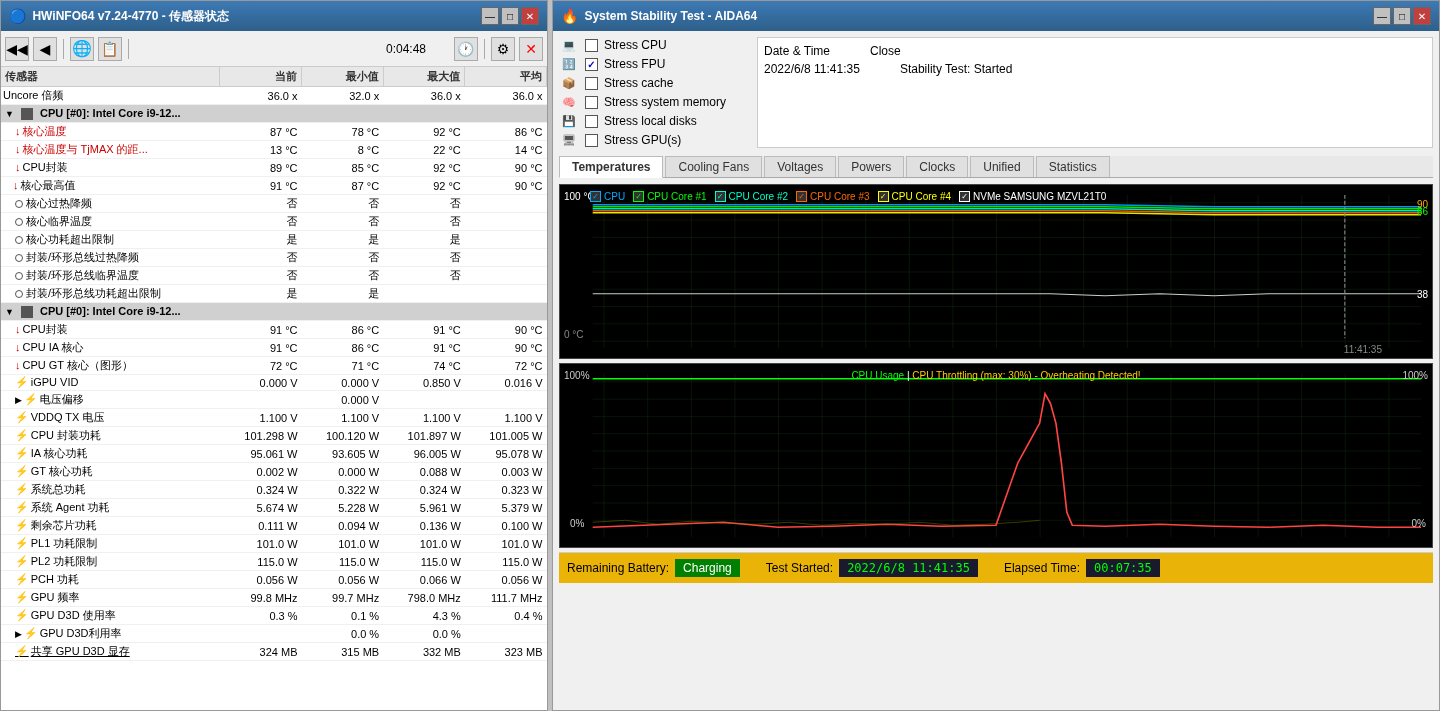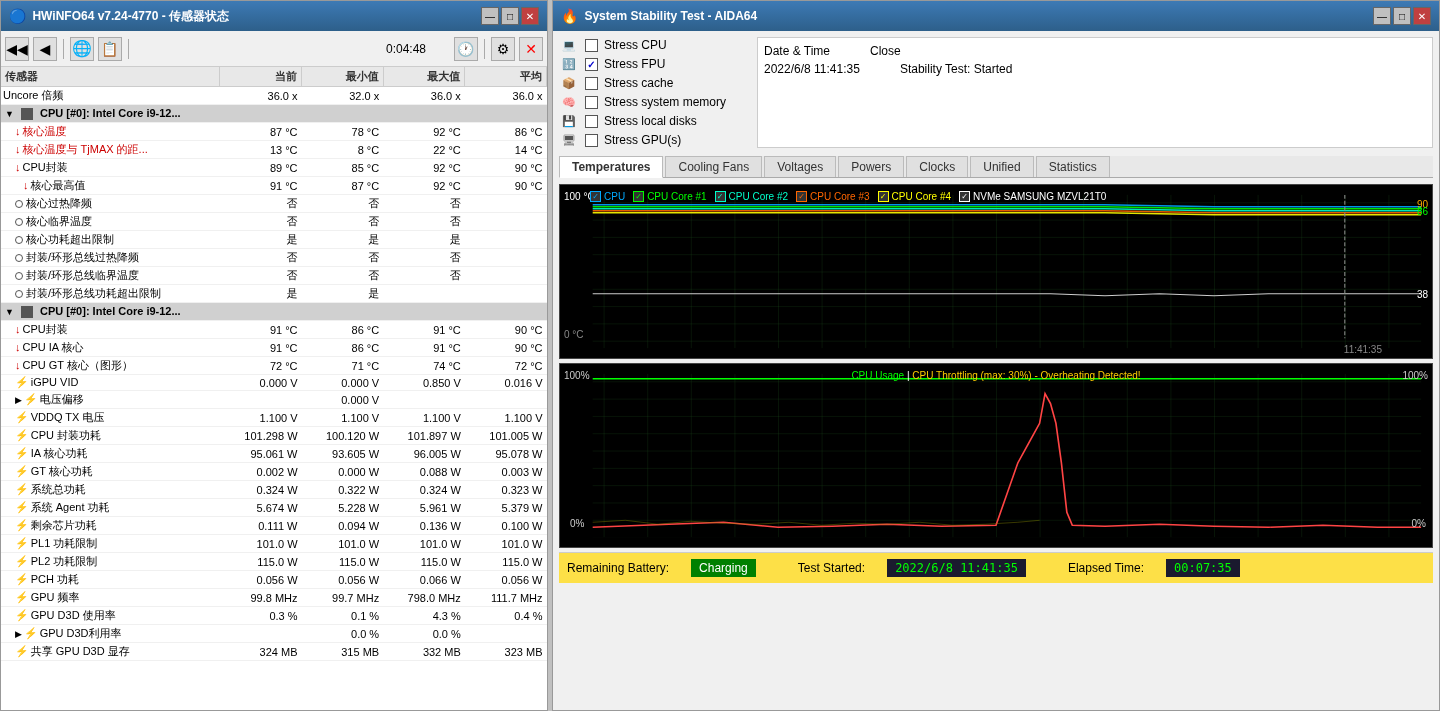--- a/index.html
+++ b/index.html
@@ -195,24 +195,24 @@
       position: absolute;
       left: 4px;
       font-size: 10px;
     }
     .y-label-top { top: 4px; color: white; }
     .y-label-bottom { bottom: 4px; color: #999; }
 
     .bottom-status {
       display: flex;
       align-items: center;
-      gap: 22px;
+      gap: 6px;
       padding: 6px 8px;
       font-size: 12px;
-      background: #fde047;
+      background: #eab308;
       border-top: 1px solid #ccc;
     }
     .status-green {
       background: #008000;
       color: white;
       padding: 2px 8px;
       font-weight: normal;
       font-size: 12px;
     }
     .status-dark {
@@ -337,21 +337,21 @@
           <tr>
       <td style="padding-left:14px;">
         <span style="color:#cc0000;margin-right:2px;">↓</span>CPU封装
       </td>
       <td>89 °C</td>
       <td>85 °C</td>
       <td>92 °C</td>
       <td>90 °C</td>
     </tr>
           <tr>
-      <td style="padding-left:22px;">
+      <td style="padding-left:12px;">
         <span style="color:#cc0000;margin-right:2px;">↓</span>核心最高值
       </td>
       <td>91 °C</td>
       <td>87 °C</td>
       <td>92 °C</td>
       <td>90 °C</td>
     </tr>
           <tr>
       <td style="padding-left:14px;">
         <span style="display:inline-block;width:8px;height:8px;border-radius:50%;border:1.5px solid #555;margin-right:3px;vertical-align:middle;"></span>核心过热降频
@@ -569,21 +569,21 @@
           <tr>
       <td style="padding-left:14px;">
         <span style="font-size:9px;margin-right:2px;">▶</span><span style="color:#ff8c00;margin-right:2px;">⚡</span>GPU D3D利用率
       </td>
       <td></td>
       <td>0.0 %</td>
       <td>0.0 %</td>
       <td></td>
     </tr>
           <tr>
-      <td style="padding-left:14px;">
+      <td style="padding-left:14px;text-decoration:underline;">
         <span style="color:#ff8c00;margin-right:2px;">⚡</span>共享 GPU D3D 显存
       </td>
       <td>324 MB</td>
       <td>315 MB</td>
       <td>332 MB</td>
       <td>323 MB</td>
     </tr>
         </tbody>
     </table>
   </div>

